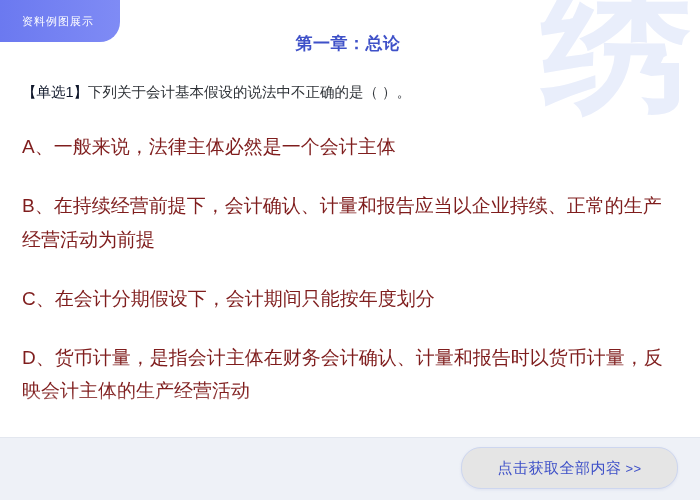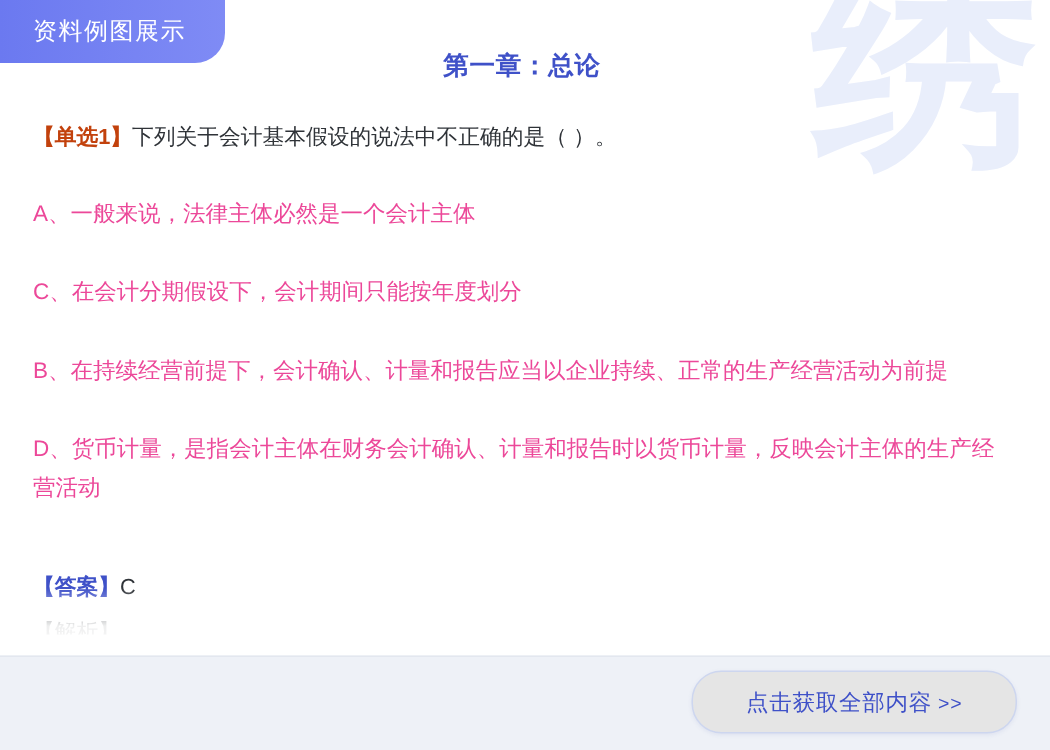--- a/index.html
+++ b/index.html
@@ -24,21 +24,21 @@
   .badge {
     position: absolute;
     left: 0;
     top: 0;
     height: 42px;
     padding: 0 26px 0 22px;
     display: flex;
     align-items: center;
     background: linear-gradient(90deg, #6b79f0 0%, #7f8bf5 100%);
     color: #ffffff;
-    font-size: 16px;
+    font-size: 11px;
     letter-spacing: 1px;
     border-bottom-right-radius: 20px;
     z-index: 5;
     text-align: right;
   }
   
   .watermark {
     position: absolute;
     right: 8px;
     top: -30px;
@@ -75,26 +75,26 @@
     margin: 10px 0 26px 0;
     letter-spacing: 0.5px;
   }
   .q-line {
     font-size: 14.5px;
     color: #2f3338;
     line-height: 1.6;
     margin: 0 0 26px 0;
   }
   .q-tag {
-    color: #c2410c;
-    font-weight: bold;
+    color: #0f172a;
+    font-weight: normal;
   }
   .opt {
-    font-size: 15px;
-    color: #ec4899;
+    font-size: 19px;
+    color: #7f1d1d;
     line-height: 1.75;
     margin: 0 0 26px 0;
   }
   .opt.last {
     margin-bottom: 42px;
   }
   .answer {
     font-size: 14.5px;
     color: #2f3338;
     line-height: 1.6;
@@ -171,22 +171,22 @@
 
   <div class="content">
 
     <div class="doc-title">第一章：总论</div>
 
     <p class="q-line">
       <span class="q-tag">【单选1】</span><span>下列关于会计基本假设的说法中不正确的是（    ）。</span>
     </p>
 
     <p class="opt">A、一般来说，法律主体必然是一个会计主体</p>
+    <p class="opt">B、在持续经营前提下，会计确认、计量和报告应当以企业持续、正常的生产经营活动为前提</p>
     <p class="opt">C、在会计分期假设下，会计期间只能按年度划分</p>
-    <p class="opt">B、在持续经营前提下，会计确认、计量和报告应当以企业持续、正常的生产经营活动为前提</p>
     <p class="opt last">D、货币计量，是指会计主体在财务会计确认、计量和报告时以货币计量，反映会计主体的生产经营活动</p>
 
     <p class="answer">
       <span class="a-tag">【答案】</span><span>C</span>
     </p>
 
     <p class="cut">【解析】</p>
 
   </div>
 

